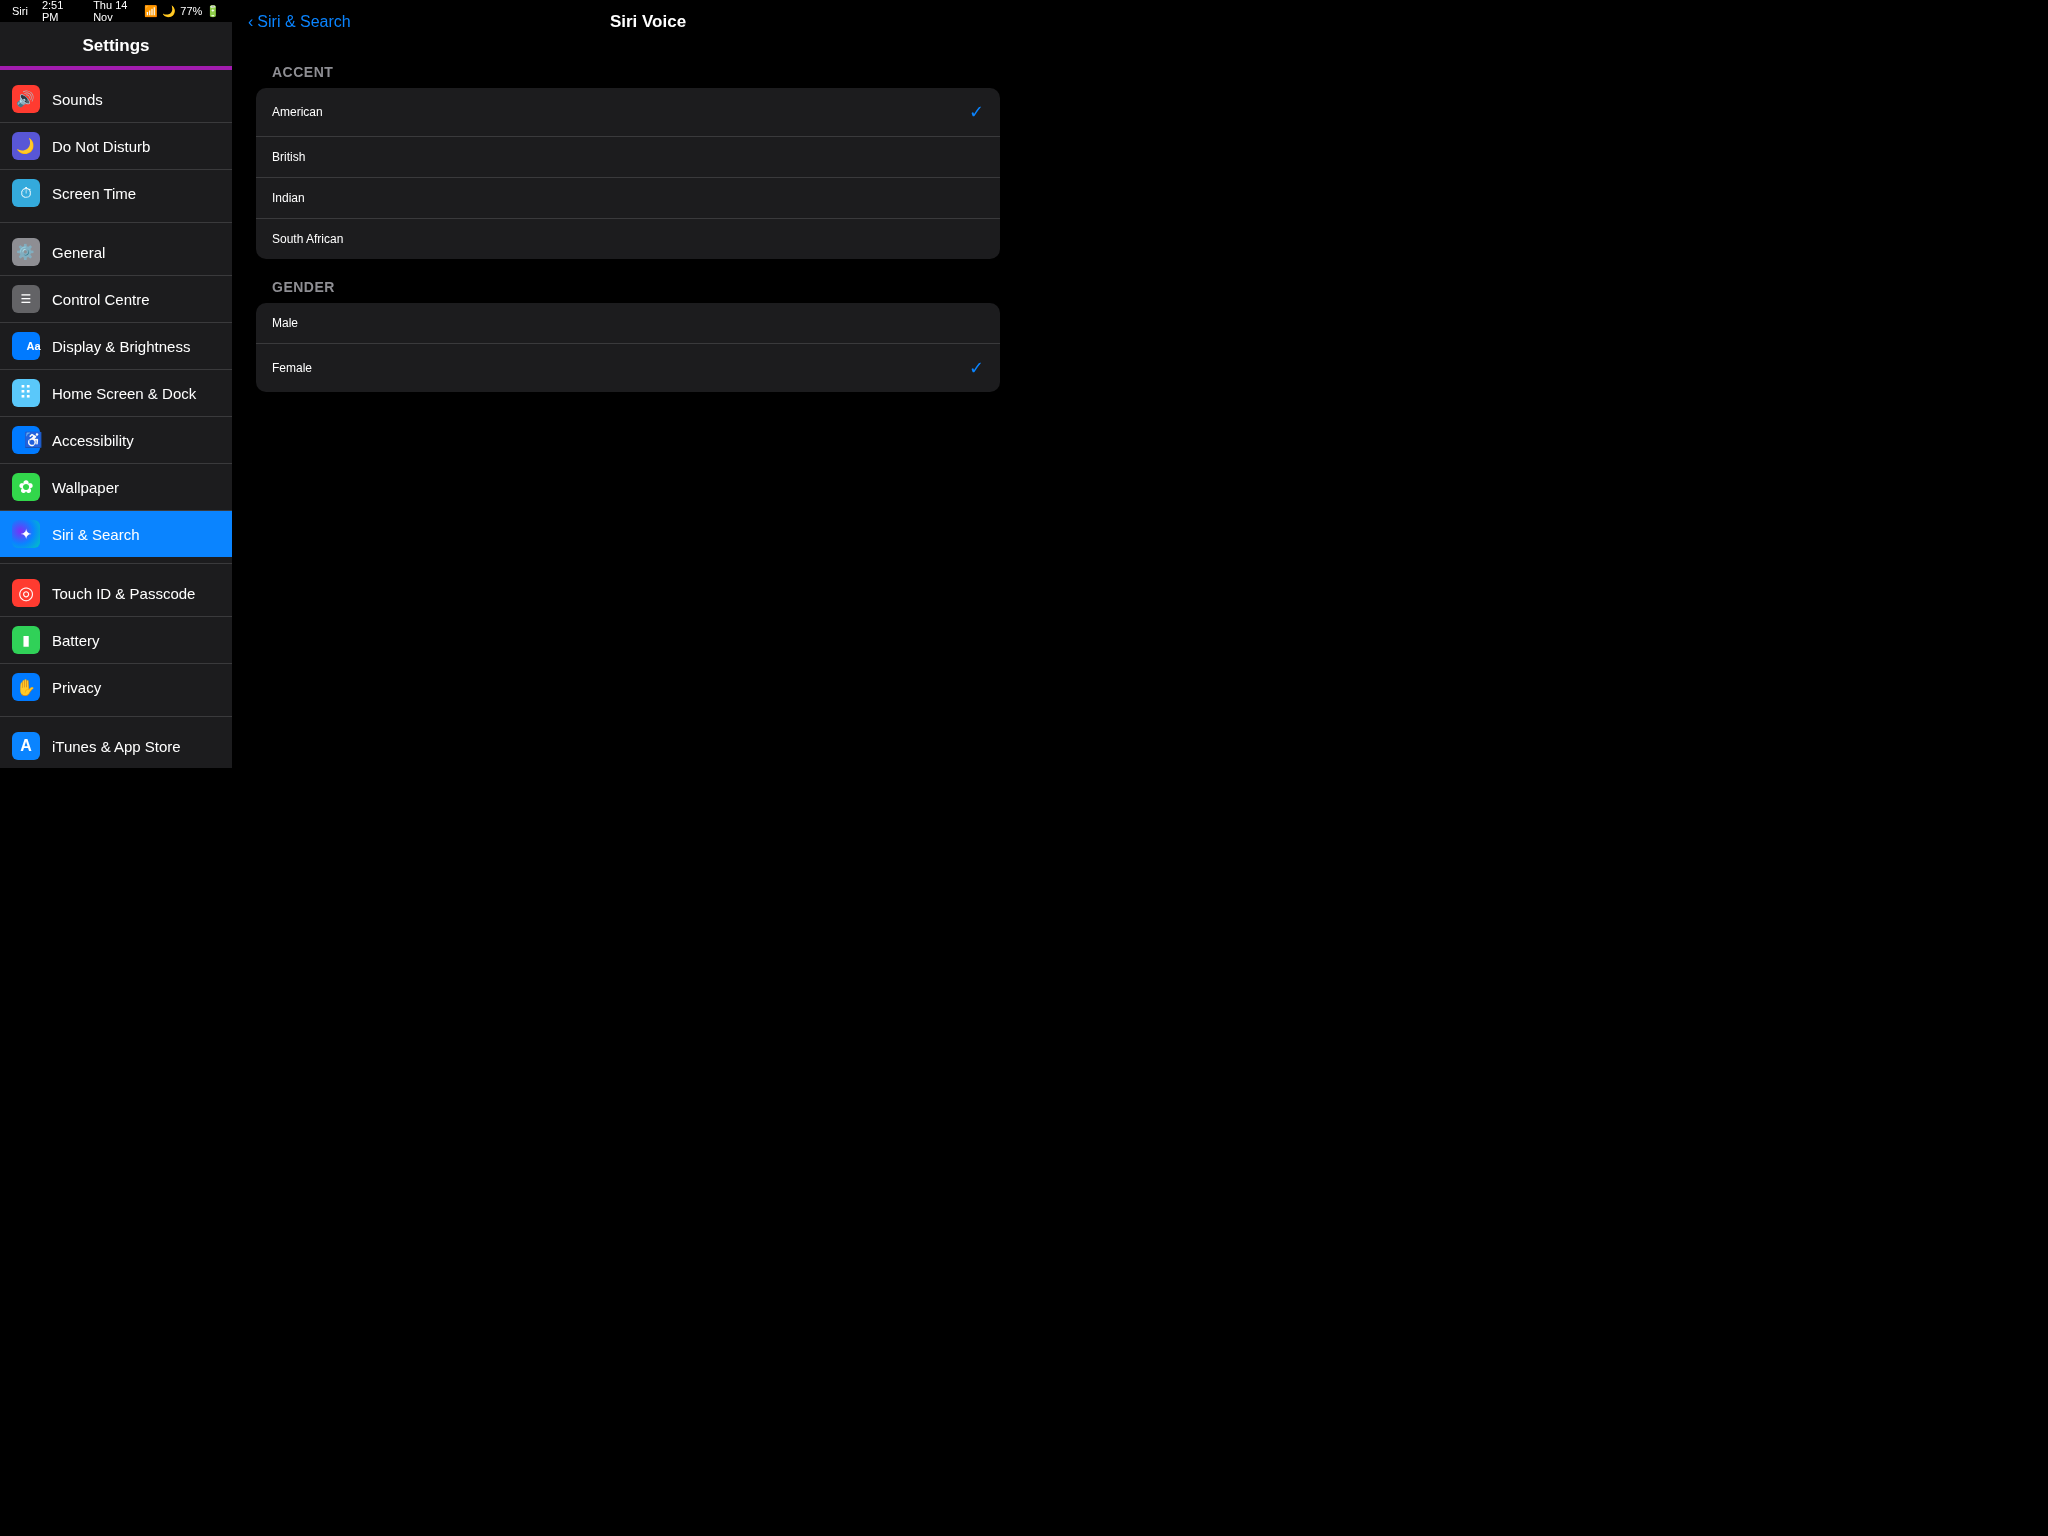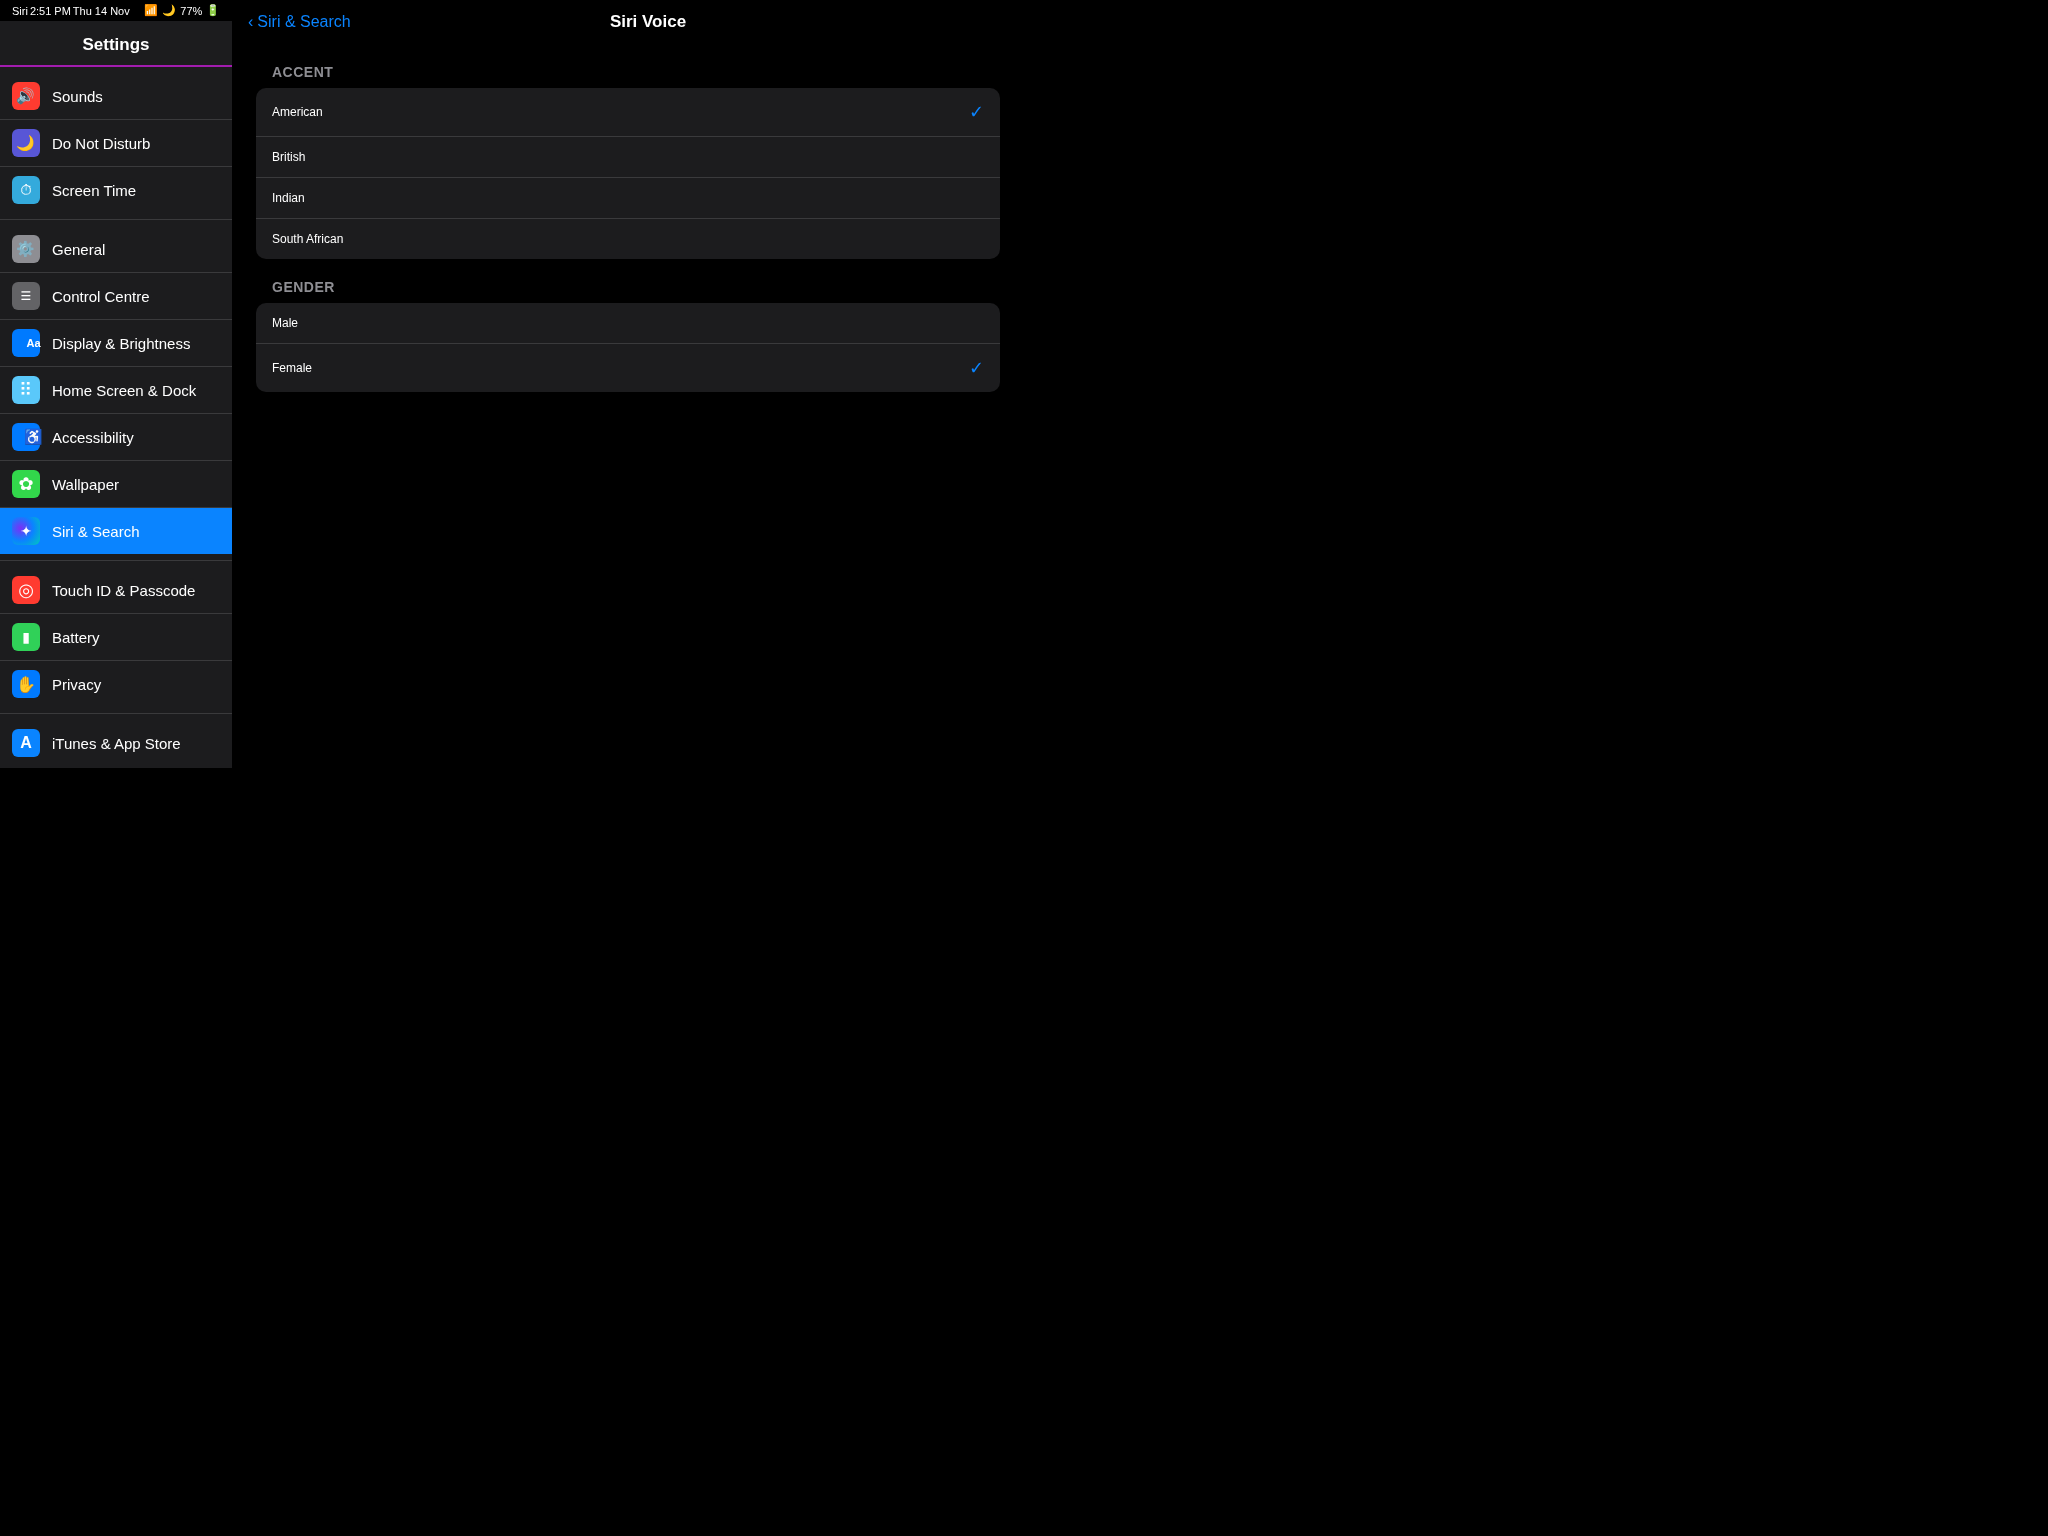--- a/index.html
+++ b/index.html
@@ -23,35 +23,35 @@
       height: 100%;
       overflow-y: auto;
     }
 
     .sidebar-header {
       padding: 14px 16px 10px;
       text-align: center;
       font-size: 17px;
       font-weight: 600;
       color: #fff;
-      border-bottom: 2px solid #a21caf;
+      border-bottom: 4px solid #a21caf;
     }
 
     .status-bar {
       display: flex;
       justify-content: space-between;
       align-items: center;
       padding: 4px 12px;
       font-size: 11px;
       color: #fff;
       background: #000;
       height: 22px;
     }
 
-    .status-left { display: flex; gap: 2px; }
+    .status-left { display: flex; gap: 14px; align-items: center; }
     .status-right { display: flex; gap: 4px; align-items: center; }
 
     .sidebar-section {
       padding: 6px 0;
       border-bottom: 1px solid #3a3a3c;
     }
 
     .sidebar-item {
       display: flex;
       align-items: center;

